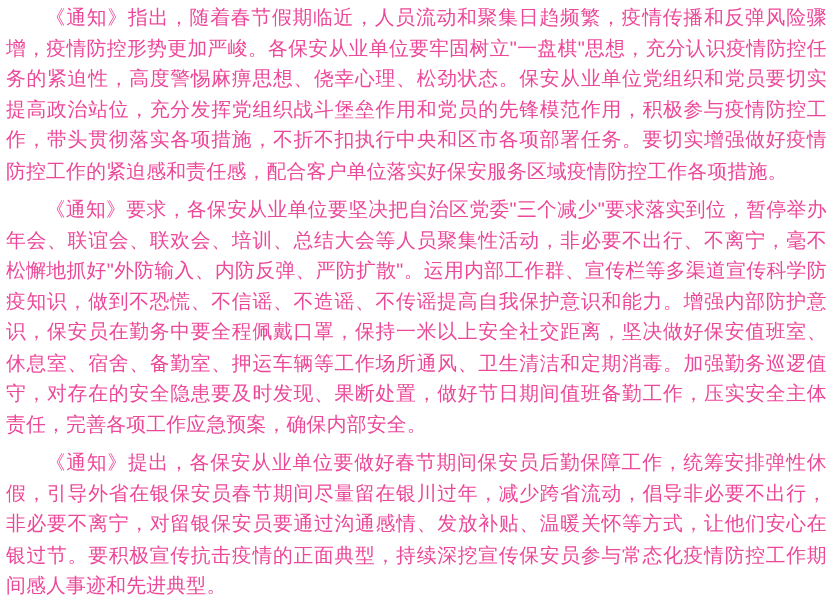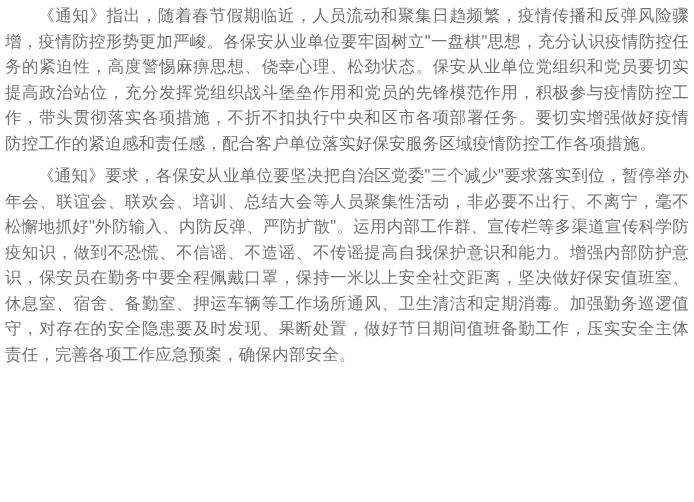--- a/index.html
+++ b/index.html
@@ -16,27 +16,28 @@
   }
   .article {
     box-sizing: border-box;
     width: 694px;
     padding: 3px 5px 0 5px;
   }
   .article p {
     margin: 0 0 7px 0;
     font-size: 16.5px;
     line-height: 25.5px;
-    color: #737373;
+    color: #ec4899;
     text-align: justify;
     text-justify: inter-ideograph;
     text-indent: 2em;
     letter-spacing: 0.2px;
     word-break: break-all;
   }
 </style>
 </head>
 <body>
 
 <div class="article">
   <p>《通知》指出，随着春节假期临近，人员流动和聚集日趋频繁，疫情传播和反弹风险骤增，疫情防控形势更加严峻。各保安从业单位要牢固树立"一盘棋"思想，充分认识疫情防控任务的紧迫性，高度警惕麻痹思想、侥幸心理、松劲状态。保安从业单位党组织和党员要切实提高政治站位，充分发挥党组织战斗堡垒作用和党员的先锋模范作用，积极参与疫情防控工作，带头贯彻落实各项措施，不折不扣执行中央和区市各项部署任务。要切实增强做好疫情防控工作的紧迫感和责任感，配合客户单位落实好保安服务区域疫情防控工作各项措施。</p>
   <p>《通知》要求，各保安从业单位要坚决把自治区党委"三个减少"要求落实到位，暂停举办年会、联谊会、联欢会、培训、总结大会等人员聚集性活动，非必要不出行、不离宁，毫不松懈地抓好"外防输入、内防反弹、严防扩散"。运用内部工作群、宣传栏等多渠道宣传科学防疫知识，做到不恐慌、不信谣、不造谣、不传谣提高自我保护意识和能力。增强内部防护意识，保安员在勤务中要全程佩戴口罩，保持一米以上安全社交距离，坚决做好保安值班室、休息室、宿舍、备勤室、押运车辆等工作场所通风、卫生清洁和定期消毒。加强勤务巡逻值守，对存在的安全隐患要及时发现、果断处置，做好节日期间值班备勤工作，压实安全主体责任，完善各项工作应急预案，确保内部安全。</p>
+  <p>《通知》提出，各保安从业单位要做好春节期间保安员后勤保障工作，统筹安排弹性休假，引导外省在银保安员春节期间尽量留在银川过年，减少跨省流动，倡导非必要不出行，非必要不离宁，对留银保安员要通过沟通感情、发放补贴、温暖关怀等方式，让他们安心在银过节。要积极宣传抗击疫情的正面典型，持续深挖宣传保安员参与常态化疫情防控工作期间感人事迹和先进典型。</p>
 </div>
 
 </body></html>

